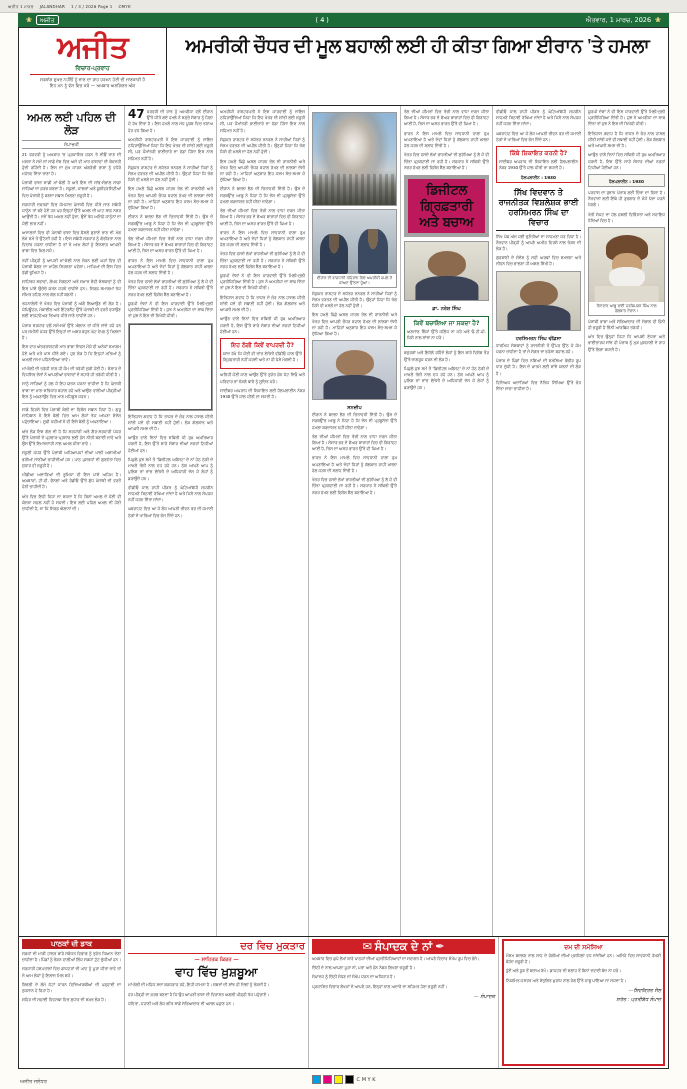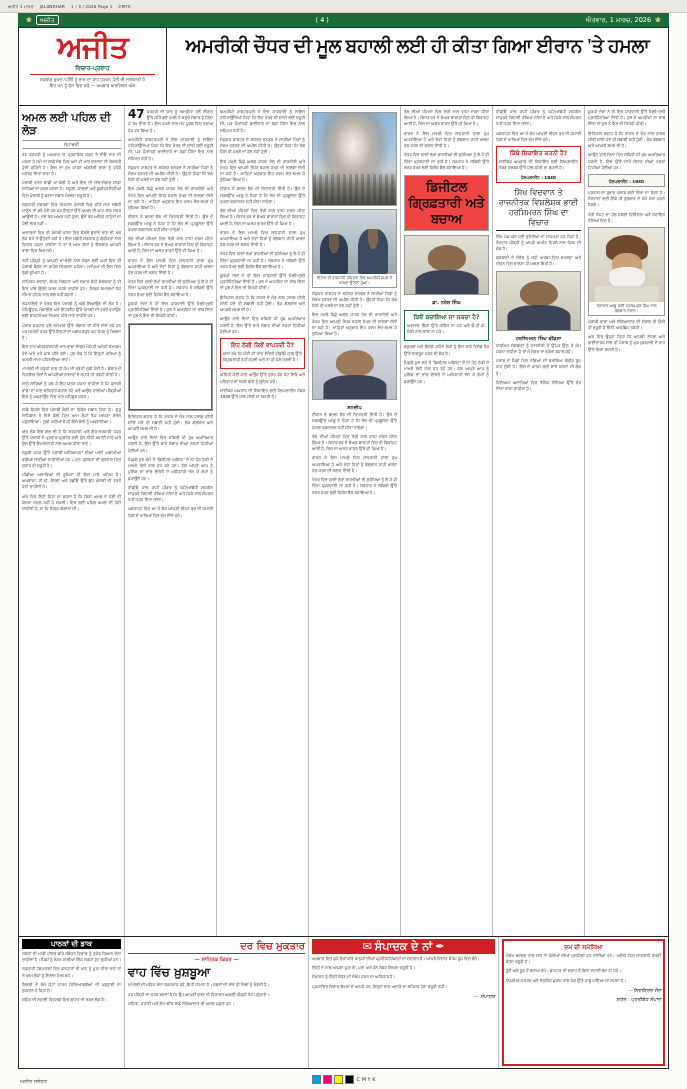--- a/index.html
+++ b/index.html
@@ -129,20 +129,21 @@
   .c1 { width: 106px; }
   .c2 { width: 92px; }
   .c3 { width: 92px; }
   .c4 { width: 92px; }
   .c5 { width: 92px; }
   .c6 { width: 92px; }
   .c7 { flex: 1; }
   .subhead {
     font-size: 11px;
     font-weight: bold;
+    text-align: center;
     line-height: 1.2;
     margin: 2px 0 3px;
     color: #111;
   }
   .byline {
     font-size: 4.6px;
     text-align: center;
     color: #333;
     border-top: 1px solid #999;
     border-bottom: 1px solid #999;
@@ -243,23 +244,23 @@
   .portrait.turban { background: linear-gradient(#e3e0d6, #c6c2b6); }
   .name-cap {
     font-size: 5px;
     font-weight: bold;
     text-align: center;
     padding: 1px 0;
     color: #111;
   }
   
   .feature-band {
-    border: 1px solid #a3a3a3;
+    border: 4px solid #a3a3a3;
     margin: 4px 0;
-    background: #ef4444;
+    background: #be185d;
   }
   .feature-title {
     font-size: 13px;
     font-weight: bold;
     text-align: center;
     padding: 3px 2px;
     color: #111;
     letter-spacing: -.3px;
   }
   .tech-img {
@@ -291,21 +292,21 @@
   }
   .box-title-green {
     font-size: 6px;
     font-weight: bold;
     color: #1d6b38;
     text-align: center;
     margin-bottom: 2px;
   }
   .interview-head {
     font-size: 8px;
-    font-weight: normal;
+    font-weight: bold;
     text-align: center;
     padding: 2px;
     color: #111;
     border-bottom: 1px double #222;
     margin-bottom: 3px;
   }
   
   .bottom-area {
     display: flex;
     border-top: 1px solid #222;
@@ -314,21 +315,21 @@
   .bb {
     border-right: 1px solid #bbb;
     padding: 2px 3px;
     overflow: hidden;
   }
   .bb:last-child { border-right: none; }
   .bb-title-green {
     font-size: 7px;
     font-weight: bold;
     color: #fff;
-    background: #000000;
+    background: #b91c1c;
     text-align: center;
     padding: 1px 0;
     margin-bottom: 2px;
   }
   .bb-title-red {
     font-size: 10px;
     font-weight: bold;
     color: #cf2027;
     text-align: right;
     padding: 1px 0;

